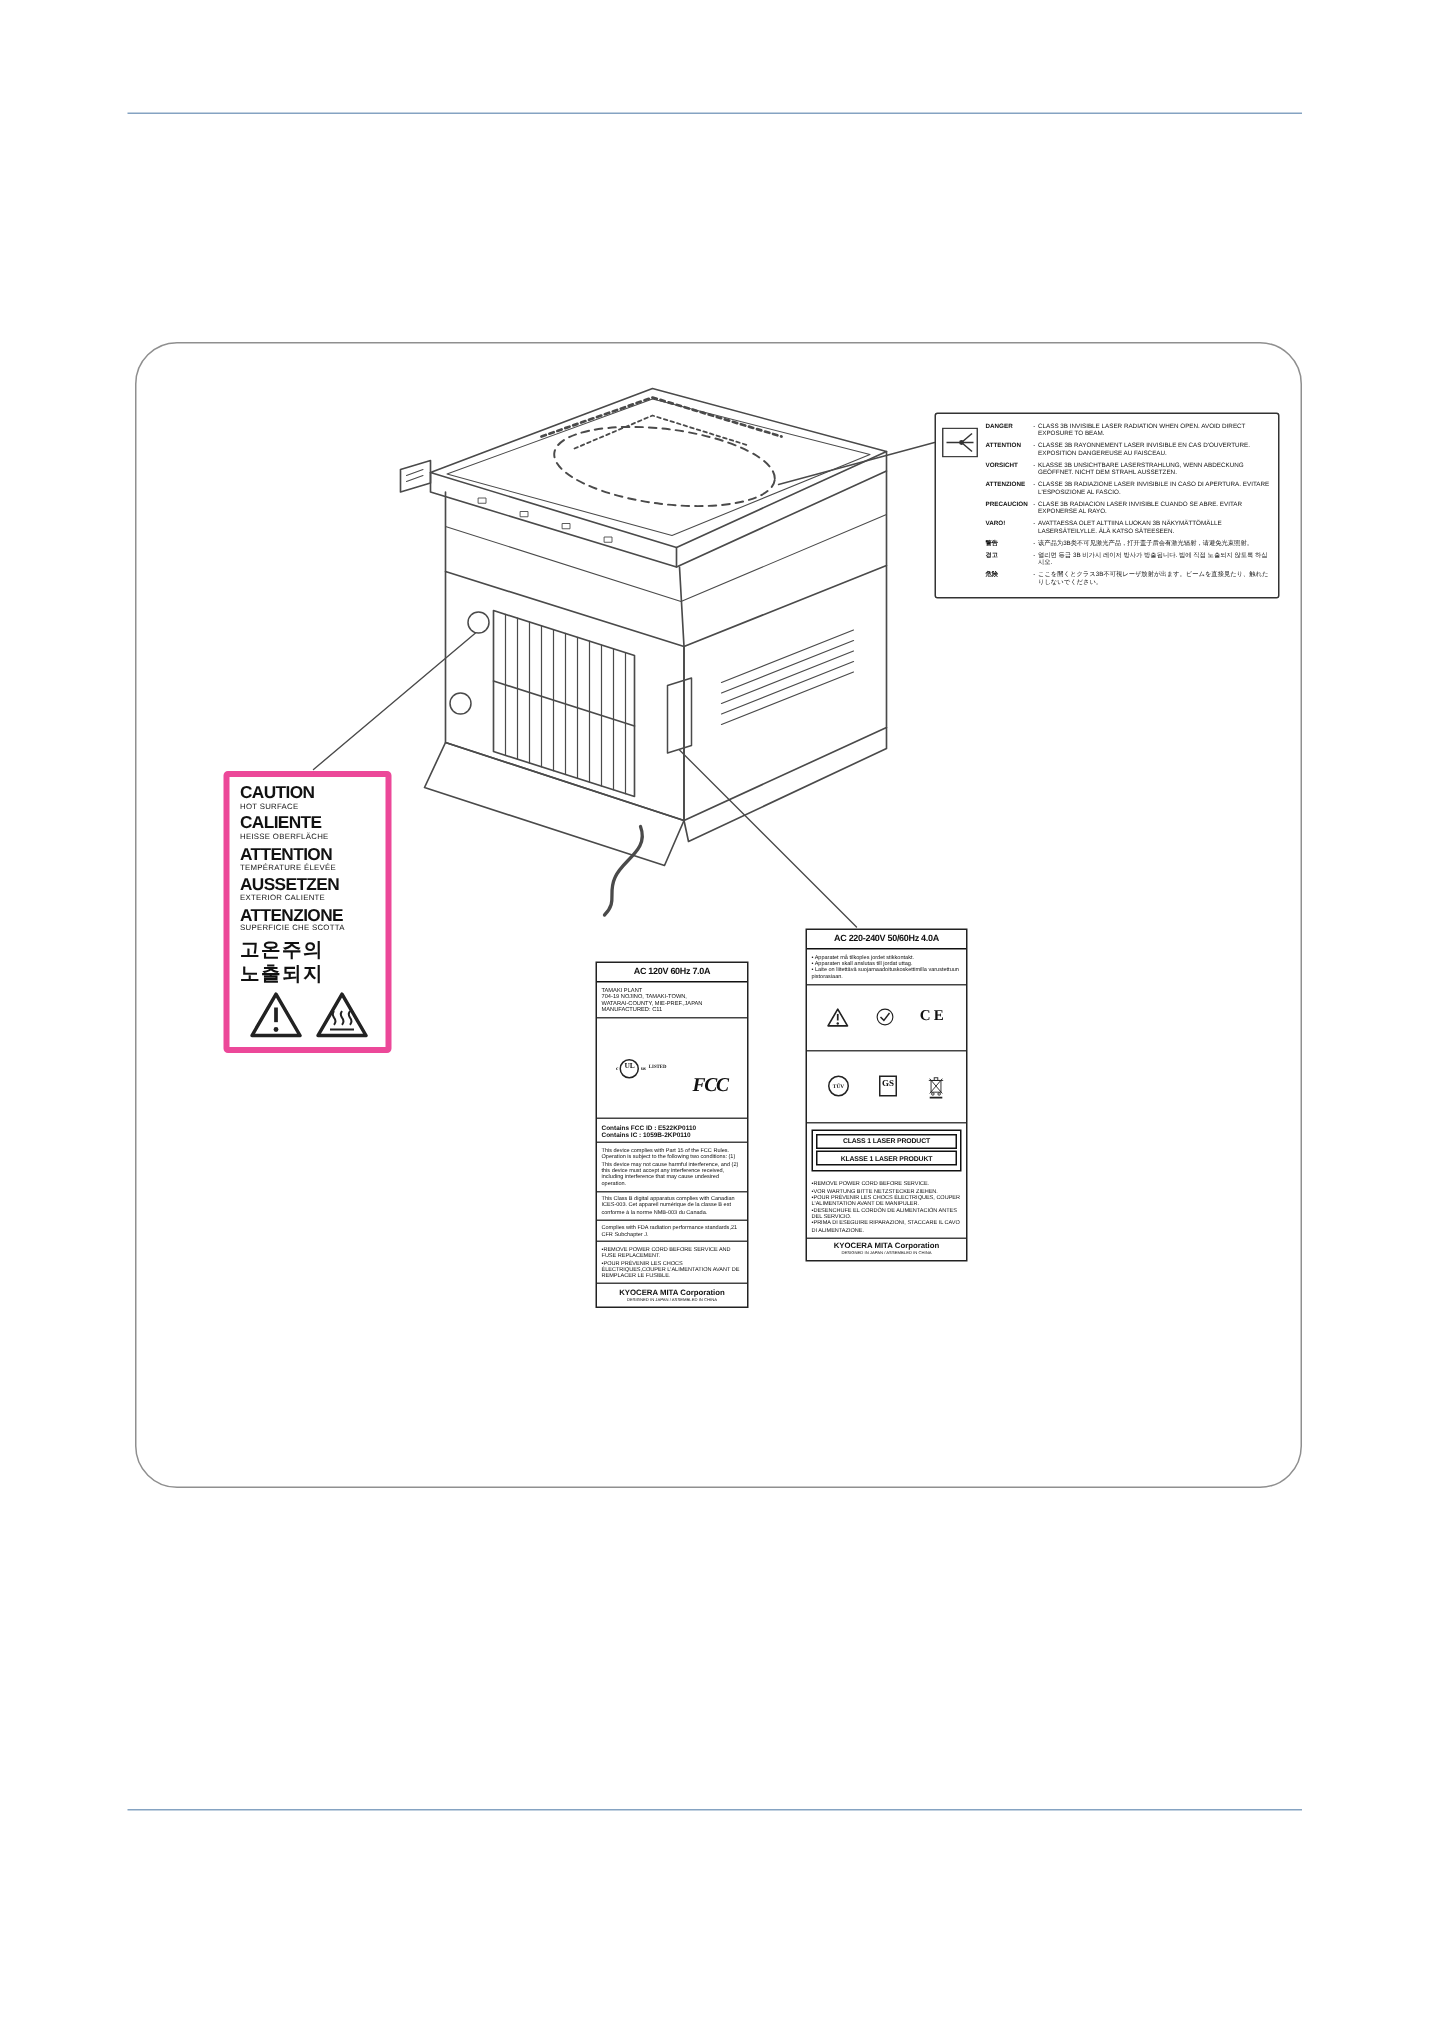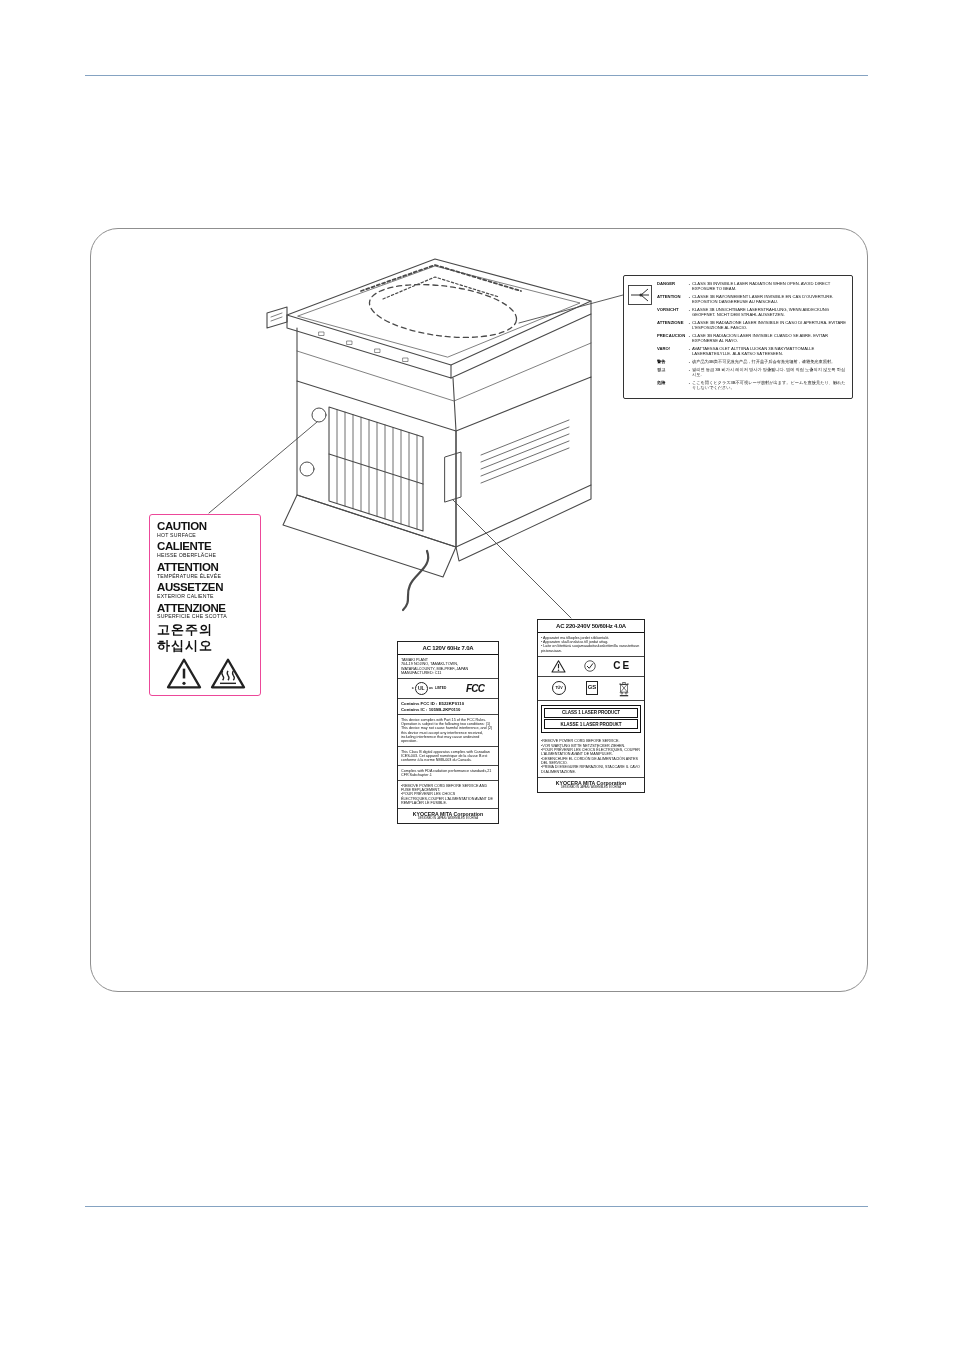--- a/index.html
+++ b/index.html
@@ -18,44 +18,44 @@
                  border:1px solid #333; border-radius:2px; display:flex; gap:4px; padding:5px 4px 5px 3px; }
   .laser-icon-col { flex:none; width:26px; display:flex; justify-content:center; padding-top:4px; }
   .laser-rows { flex:1; }
   .lrow { display:flex; margin-bottom:2.5px; }
   .lterm { flex:none; width:30px; font-size:4.2px; font-weight:bold; line-height:1.25; }
   .lsep  { flex:none; width:5px; font-size:4.2px; text-align:center; line-height:1.25; }
   .ltext { flex:1; font-size:4.2px; line-height:1.25; }
 
   
   .caution-label { position:absolute; left:58px; top:285px; width:112px; background:#fff;
-                   border:1px solid #ec4899; border-radius:3px; padding:6px 6px 5px 7px; }
+                   border:4px solid #ec4899; border-radius:3px; padding:6px 6px 5px 7px; }
   .crow { margin-bottom:3px; }
   .cbig { font-size:11.5px; font-weight:bold; letter-spacing:-0.4px; line-height:1.02; }
   .crow.cjk .cbig { font-size:13px; letter-spacing:1px; }
   .csmall { font-size:5.2px; letter-spacing:0.2px; line-height:1.1; }
   .cicons { display:flex; justify-content:center; gap:8px; margin-top:5px; }
 
   
   .rlabel { position:absolute; background:#fff; border:1px solid #222; font-size:3.8px; line-height:1.18; }
   .r120 { left:306px; top:412px; width:102px; }
   .r230 { left:446px; top:390px; width:108px; }
   .rheader { font-weight:bold; font-size:6px; text-align:center; padding:2.5px 2px;
              border-bottom:1.2px solid #111; letter-spacing:-0.2px; }
   .sec { padding:2.5px 3px; border-bottom:0.6px solid #444; }
   .sec:last-child { border-bottom:none; }
   .bold { font-weight:bold; font-size:4.3px; }
   .para { font-size:3.7px; text-align:left; }
-  .marksrow { display:flex; align-items:center; justify-content:space-around; padding:3px 4px; }
+  .marksrow { display:flex; align-items:center; justify-content:space-around; padding:15px 4px;font-family:Liberation Serif, serif; }
   .ulmark { display:inline-flex; align-items:center; gap:1px; }
   .ulc,.ulus { font-size:3.5px; font-weight:bold; }
   .ulcircle { display:inline-flex; align-items:center; justify-content:center; width:13px; height:13px;
               border:1px solid #222; border-radius:50%; font-size:5px; font-weight:bold; }
   .ullisted { font-size:3.2px; font-weight:bold; margin-left:1px; }
-  .fccmark { font-size:10px; font-weight:bold; letter-spacing:-0.8px; font-style:italic; }
+  .fccmark { font-size:13px; font-weight:bold; letter-spacing:-0.8px; font-style:italic;margin-top:21px; }
   .cemark { font-size:10px; font-weight:bold; letter-spacing:2px; }
   .tuvmark { display:inline-flex; align-items:center; justify-content:center; width:14px; height:14px;
              border:1px solid #222; border-radius:50%; font-size:3.6px; font-weight:bold; }
   .gsmark { display:inline-flex; align-items:center; justify-content:center; width:12px; height:14px;
             border:1.2px solid #222; font-size:6px; font-weight:bold; }
   .laserclassbox { margin:4px 3px; border:1.6px solid #111; padding:1.5px; }
   .lcl { border:0.6px solid #111; font-size:4.6px; font-weight:bold; text-align:center;
          padding:1.5px 1px; margin:0.8px; letter-spacing:-0.1px; }
   .company { text-align:center; }
   .cname { font-size:5.2px; font-weight:bold; }
@@ -223,21 +223,21 @@
           <div class="csmall">EXTERIOR CALIENTE</div>
         </div>
       <div class="crow">
           <div class="cbig">ATTENZIONE</div>
           <div class="csmall">SUPERFICIE CHE SCOTTA</div>
         </div>
       <div class="crow cjk">
           <div class="cbig">고온주의</div>
         </div>
       <div class="crow cjk">
-          <div class="cbig">하십시오</div>
+          <div class="cbig">노출되지</div>
         </div>
       <div class="cicons">
         <svg width="36" height="32" viewBox="0 0 40 36">
           <path d="M20 2 L38 33 L2 33 Z" fill="none" stroke="#222" stroke-width="2.6" stroke-linejoin="round"></path>
           <rect x="18.6" y="12" width="2.8" height="11" fill="#222"></rect>
           <circle cx="20" cy="28.5" r="1.8" fill="#222"></circle>
         </svg>
         <svg width="36" height="32" viewBox="0 0 40 36">
           <path d="M20 2 L38 33 L2 33 Z" fill="none" stroke="#222" stroke-width="2.6" stroke-linejoin="round"></path>
           <line x1="11" y1="28.5" x2="29" y2="28.5" stroke="#222" stroke-width="1.6"></line>

